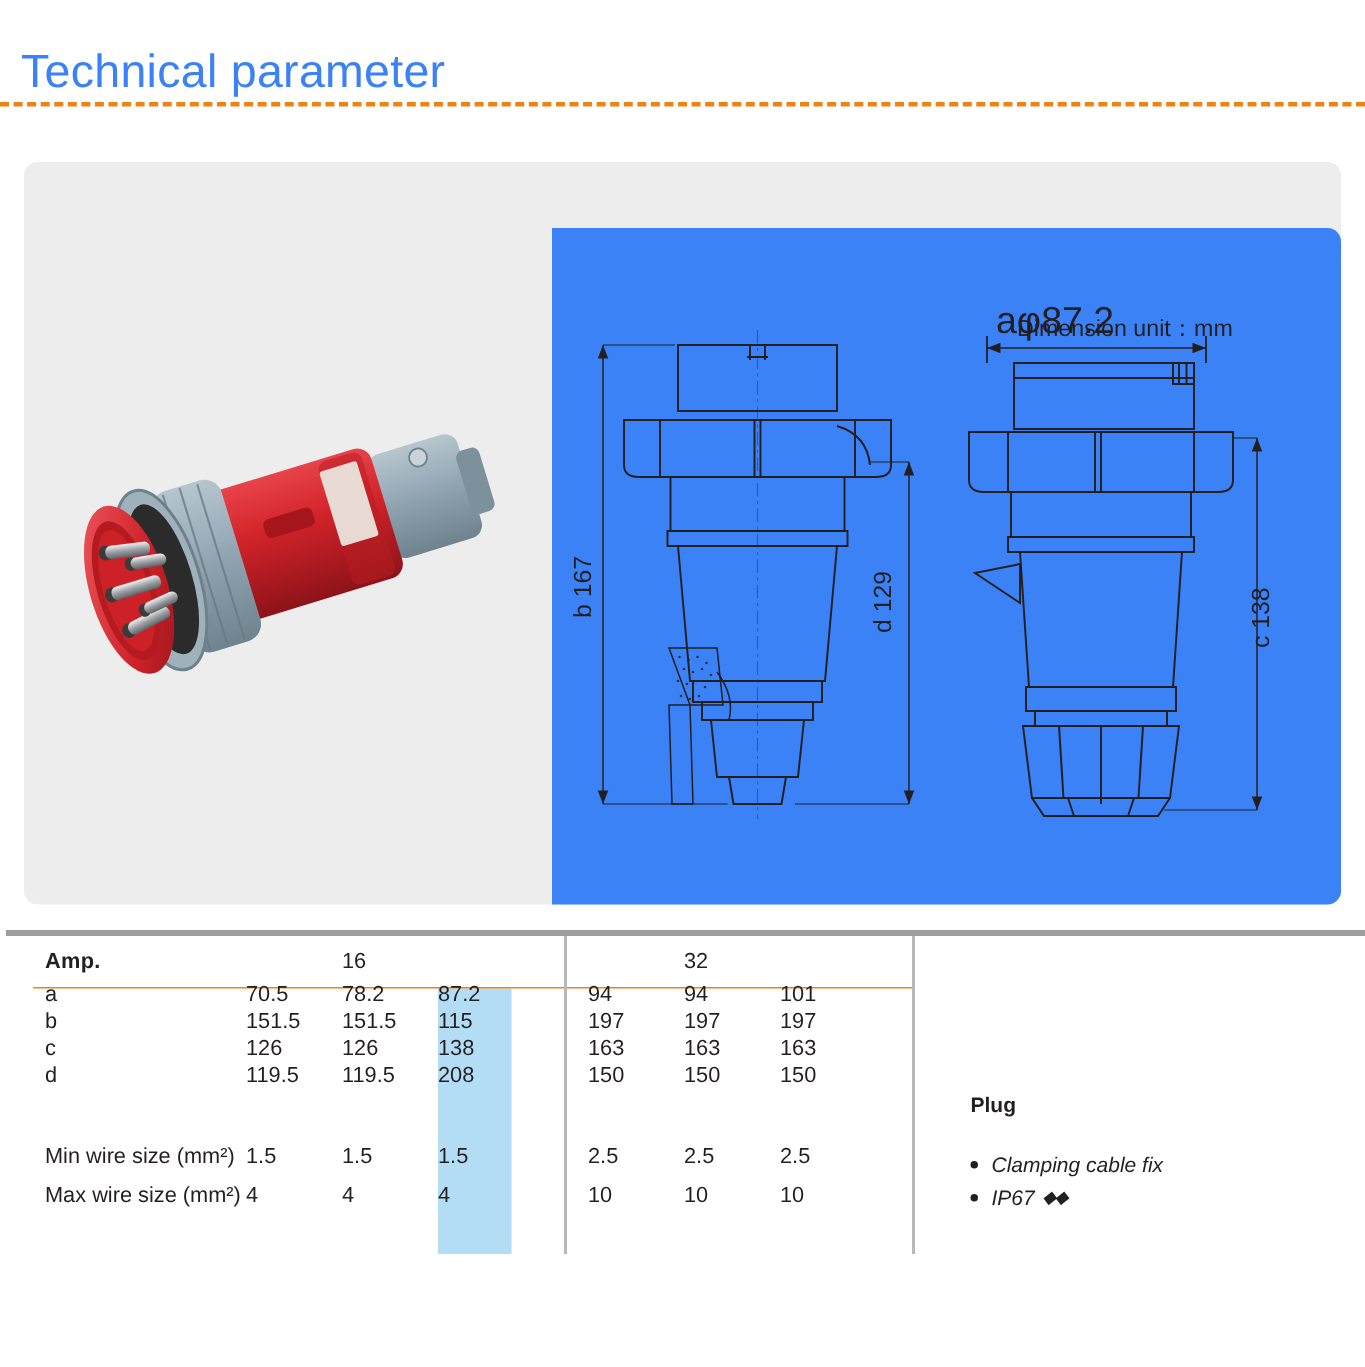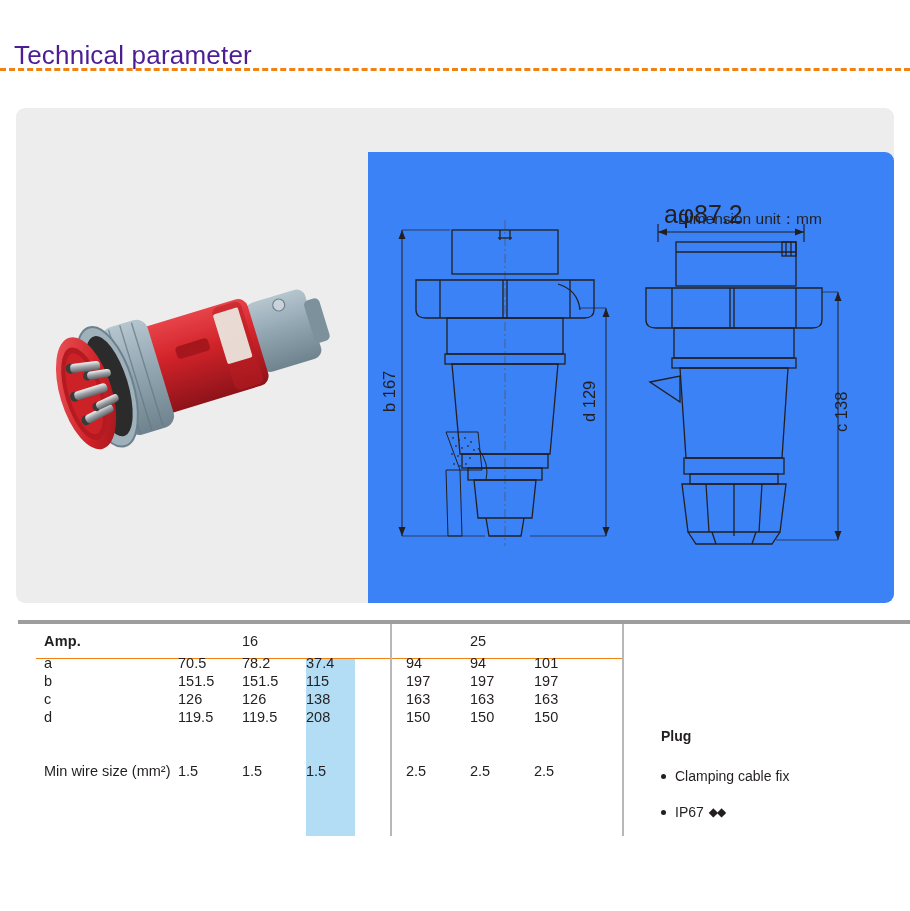--- a/index.html
+++ b/index.html
@@ -7,23 +7,23 @@
     width: 910px; height: 911px;
     background: #ffffff;
     font-family: "Liberation Sans", sans-serif;
     color: #231f20;
     overflow: hidden;
   }
   .page { position: relative; width: 910px; height: 911px; }
 
   
   .section-title {
-    position: absolute; left: 14px; top: 40px;
-    font-size: 26px; font-weight: 400;
-    color: #4c1d95; letter-spacing: .2px;
+    position: absolute; left: 14px; top: 30px;
+    font-size: 31px; font-weight: 400;
+    color: #3b82f6; letter-spacing: .2px;
   }
   .title-rule {
     position: absolute; left: 0; top: 68px; width: 910px; height: 0;
     border-top: 3px dashed #f08213;
   }
 
   
   .panel {
     position: absolute; left: 16px; top: 108px;
     width: 878px; height: 495px;
@@ -41,21 +41,21 @@
 
   
   .product-photo { position: absolute; left: 14px; top: 148px; width: 330px; height: 215px; }
   .vlabel {
     position: absolute; font-size: 16.5px; color: #231f20;
     transform: rotate(-90deg); transform-origin: left top; white-space: nowrap;
   }
   .hlabel { position: absolute; font-size: 17px; color: #231f20; white-space: nowrap; }
 
   
-  .table-wrap { position: absolute; left: 18px; top: 620px; width: 812px; height: 230px; }
+  .table-wrap { position: absolute; left: 4px; top: 620px; width: 812px; height: 230px; }
   .top-bar { position: absolute; left: 0; top: 0; width: 910px; height: 4px; background: #9d9d9d; }
 
   table.spec { position: absolute; left: 18px; top: 8px; border-collapse: collapse; }
   table.spec td { padding: 0; vertical-align: middle; font-size: 14.5px; color: #231f20; }
   .lab { width: 142px; text-align: left; padding-left: 8px !important; }
   .lab-b { font-weight: bold; font-size: 12.5px; letter-spacing: .2px; }
   .lab-s { font-size: 9.5px; }
   .col { width: 64px; text-align: left; }
   .gap { width: 36px; }
   .bold { font-weight: bold; }
@@ -70,21 +70,21 @@
   .vdiv2 { position: absolute; left: 604px; top: 4px; width: 1.5px; height: 212px; background: #b8b8b8; }
 
   .highlight {
     position: absolute; left: 288px; top: 39px;
     width: 49px; height: 177px; background: #b3ddf5;
   }
 
   
   .legend { position: absolute; left: 643px; top: 108px; }
   .legend-title { font-size: 14px; font-weight: bold; margin-bottom: 24px; }
-  .legend-row { display: flex; align-items: center; font-size: 14px; margin-top: 20px; }
+  .legend-row { display: flex; align-items: center; font-size: 14px; margin-top: 6px; font-style: italic; }
   .legend-dot { width: 5px; height: 5px; border-radius: 50%; background: #231f20; margin-right: 9px; }
   .drops { margin-left: 5px; font-size: 12px; letter-spacing: -1px; }
 </style>
 </head>
 <body>
 
 <div class="page">
 
   <div class="section-title">Technical parameter</div>
   <div class="title-rule"></div>
@@ -279,28 +279,28 @@
 
     <table class="spec">
       <tbody>
           <tr class="r-amp">
         <td class="lab lab-b">Amp.</td>
         <td class="col"></td>
         <td class="col">16</td>
         <td class="col"></td>
         <td class="gap"></td>
         <td class="col"></td>
-        <td class="col">25</td>
+        <td class="col">32</td>
         <td class="col"></td>
       </tr>
       <tr class="r-dim">
         <td class="lab">a</td>
         <td class="col">70.5</td>
         <td class="col">78.2</td>
-        <td class="col">37.4</td>
+        <td class="col">87.2</td>
         <td class="gap"></td>
         <td class="col">94</td>
         <td class="col">94</td>
         <td class="col">101</td>
       </tr>
       <tr class="r-dim">
         <td class="lab">b</td>
         <td class="col">151.5</td>
         <td class="col">151.5</td>
         <td class="col">115</td>
@@ -334,20 +334,30 @@
           </tr>
       <tr class="r-wire">
         <td class="lab lab-s">Min wire size (mm²)</td>
         <td class="col">1.5</td>
         <td class="col">1.5</td>
         <td class="col">1.5</td>
         <td class="gap"></td>
         <td class="col">2.5</td>
         <td class="col">2.5</td>
         <td class="col">2.5</td>
+      </tr>
+      <tr class="r-wire">
+        <td class="lab lab-s">Max wire size (mm²)</td>
+        <td class="col">4</td>
+        <td class="col">4</td>
+        <td class="col">4</td>
+        <td class="gap"></td>
+        <td class="col">10</td>
+        <td class="col">10</td>
+        <td class="col">10</td>
       </tr>
     </tbody>
       </table>
 
     <div class="legend">
       <div class="legend-title">Plug</div>
       <div class="legend-row">
         <span class="legend-dot"></span>
         <span>Clamping cable fix</span>
       </div>

